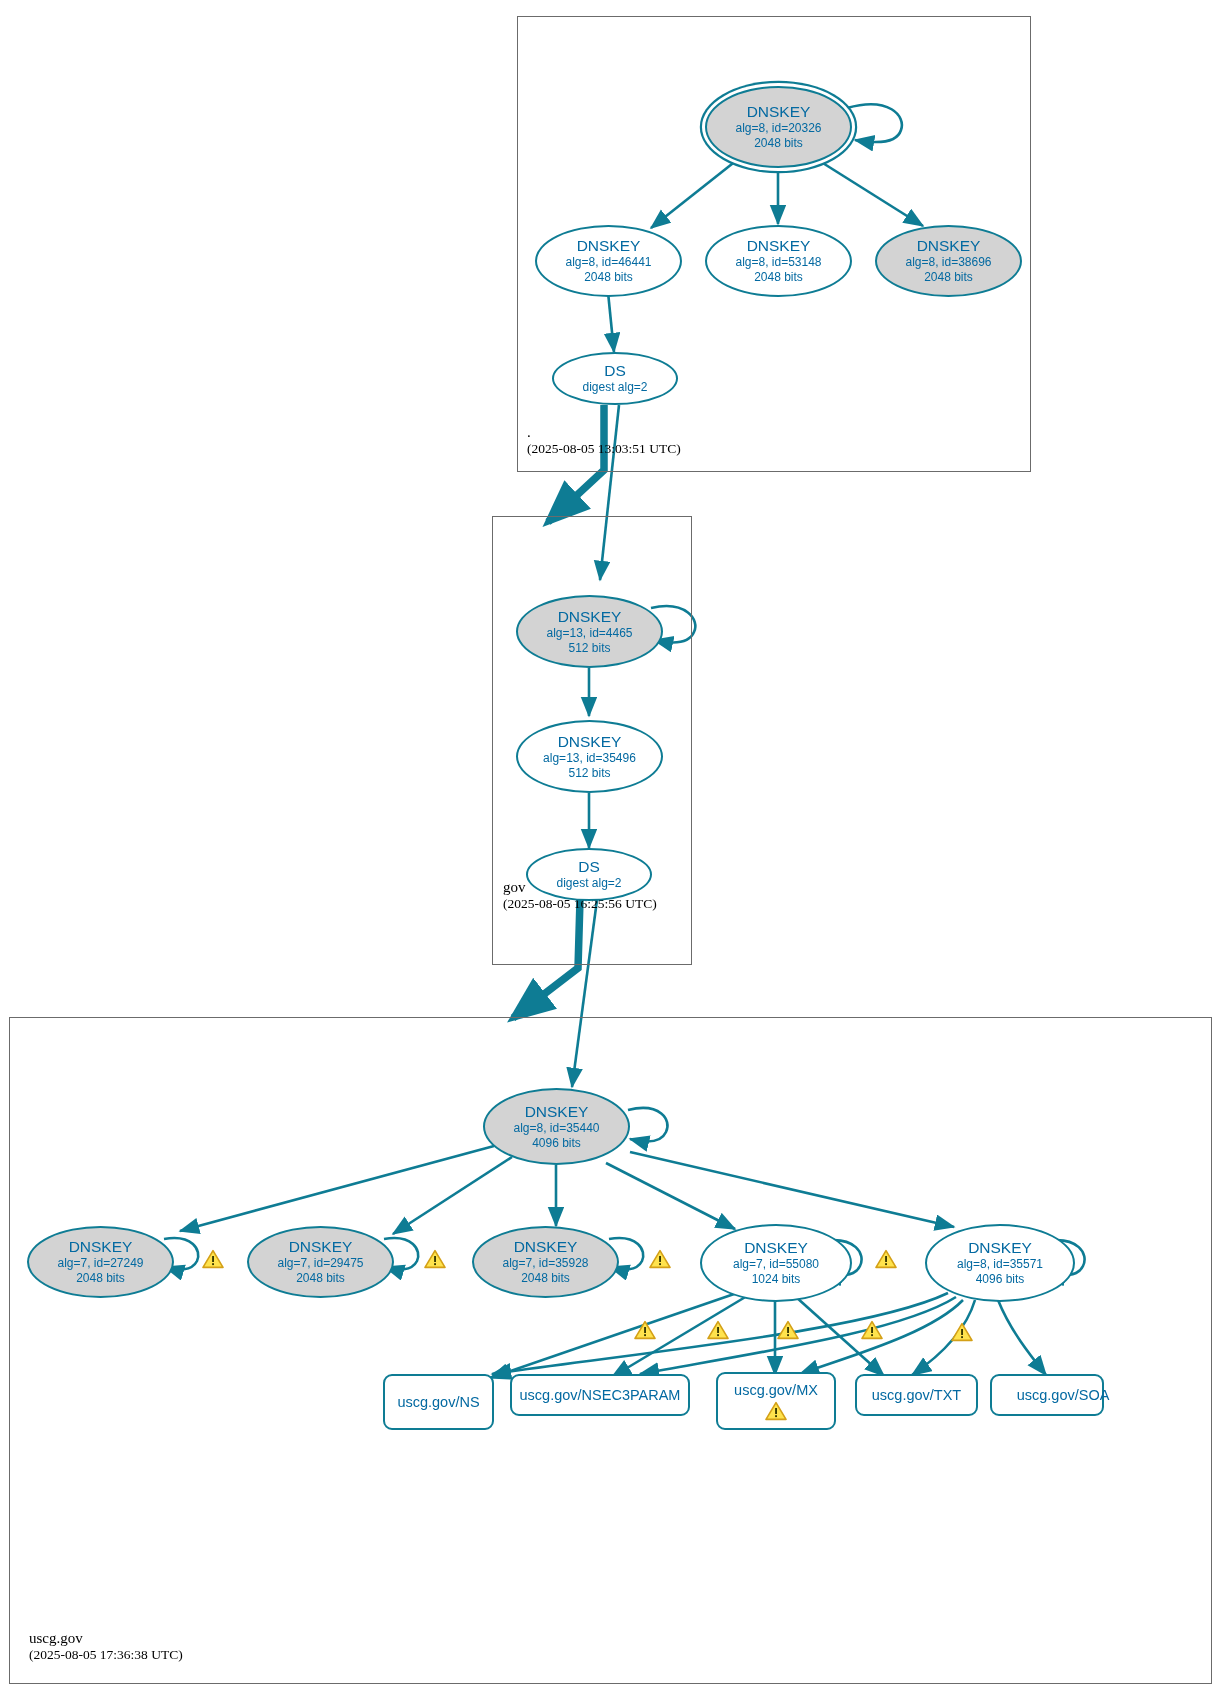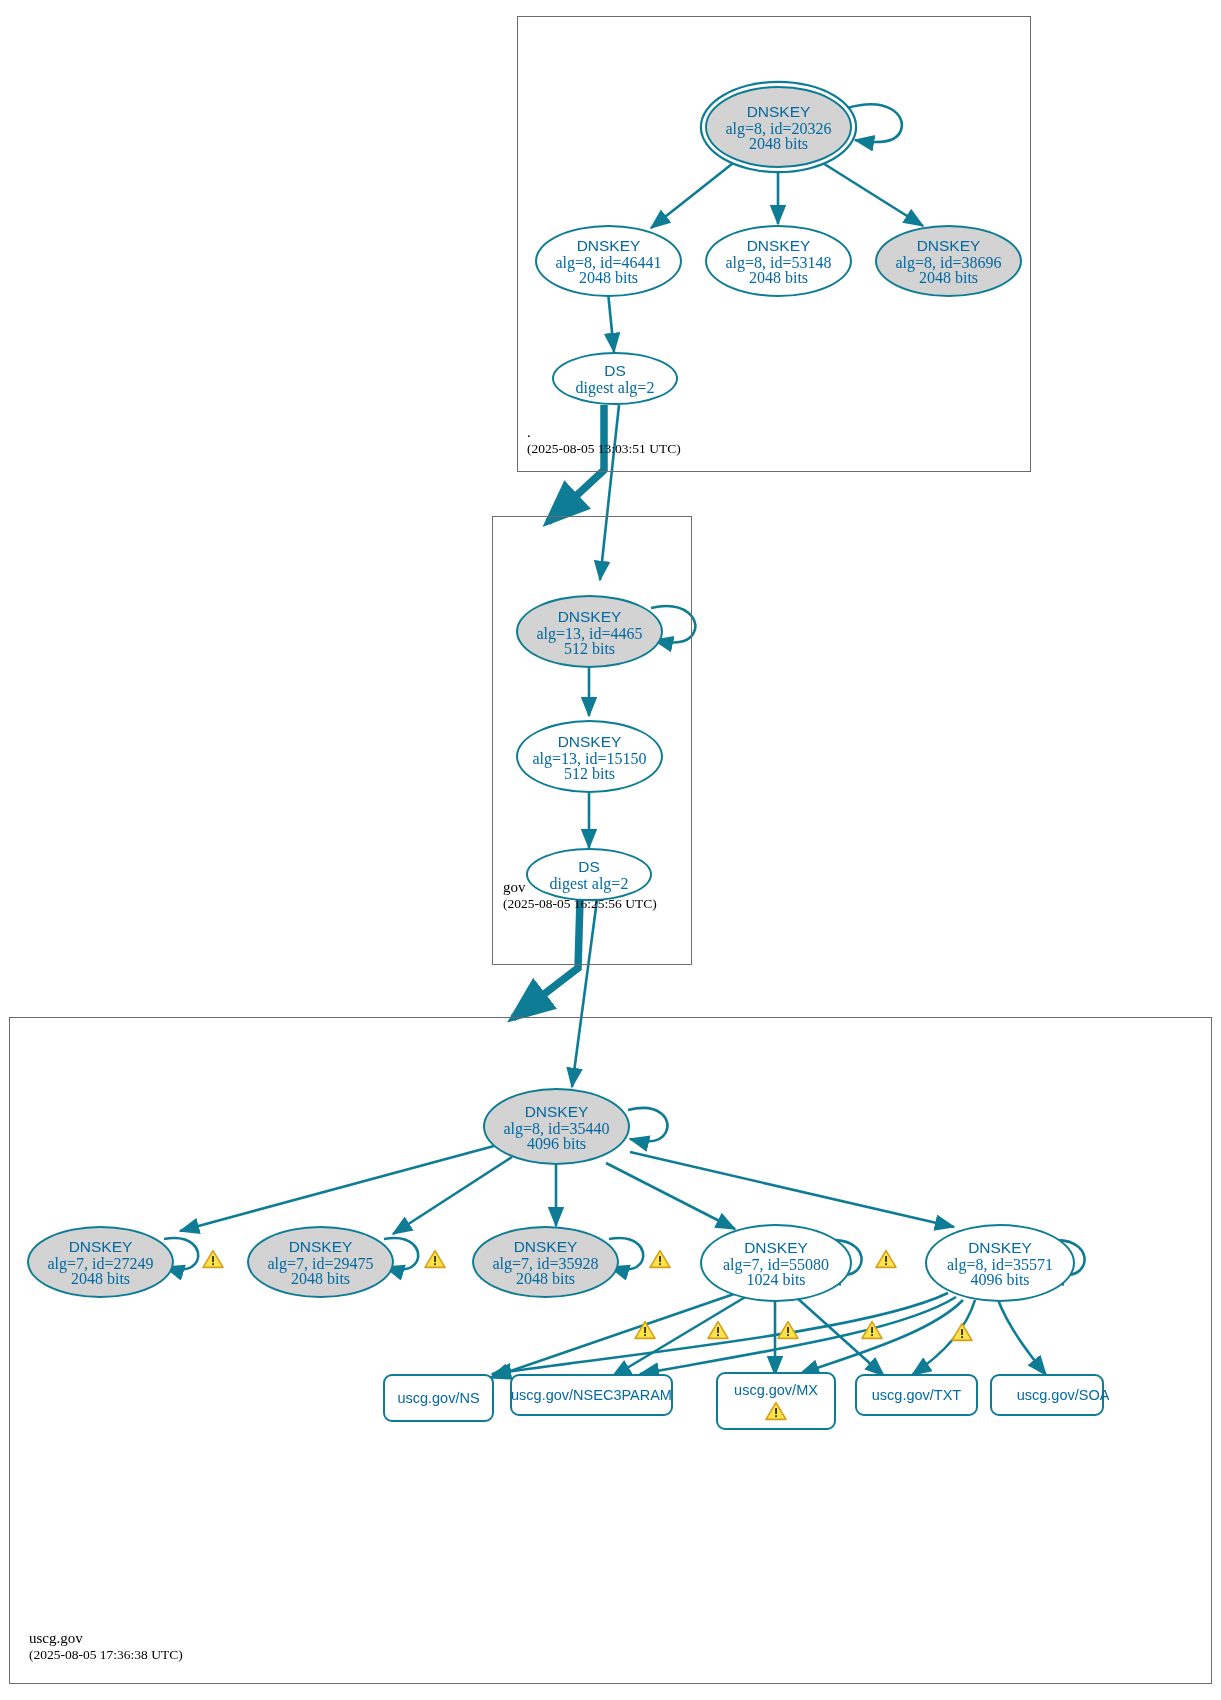--- a/index.html
+++ b/index.html
@@ -16,21 +16,21 @@
   .node{position:absolute;display:flex;flex-direction:column;align-items:center;justify-content:center;
         box-sizing:border-box;text-align:center;color:#0369a1;}
 
   .ellipse{border:2.2px solid #0e7c94;border-radius:50%;background:#ffffff;}
   .ellipse.grey{background:#d3d3d3;}
   .ellipse.dbl{box-shadow:0 0 0 3px #ffffff, 0 0 0 5.2px #0e7c94;}
 
   .rrbox{border:2.2px solid #0e7c94;border-radius:9px;background:#ffffff;}
 
   .t1{font-family:"Liberation Sans",sans-serif;font-size:15.5px;line-height:18px;}
-  .t2{font-family:Liberation Serif, serif;font-size:16px;line-height:15px;white-space:nowrap;}
+  .t2{font-family:Liberation Sans, sans-serif;font-size:12px;line-height:15px;white-space:nowrap;}
   .rrlabel{font-family:"Liberation Sans",sans-serif;font-size:14.5px;line-height:17px;}
 
   .warn{position:absolute;width:22px;height:20px;}
   .warn svg{display:block;width:22px;height:20px;}
 </style>
 </head>
 <body>
 
 <div id="canvas">
 
@@ -140,21 +140,21 @@
   </div>
 
   <div class="node ellipse grey" style="left:516px;top:595px;width:147px;height:73px;">
     <div class="t1">DNSKEY</div>
     <div class="t2">alg=13, id=4465</div>
     <div class="t2">512 bits</div>
   </div>
 
   <div class="node ellipse" style="left:516px;top:720px;width:147px;height:73px;">
     <div class="t1">DNSKEY</div>
-    <div class="t2">alg=13, id=15150</div>
+    <div class="t2">alg=13, id=35496</div>
     <div class="t2">512 bits</div>
   </div>
 
   <div class="node ellipse" style="left:526px;top:848px;width:126px;height:53px;">
     <div class="t1">DS</div>
     <div class="t2">digest alg=2</div>
   </div>
 
   <div class="node ellipse grey" style="left:483px;top:1088px;width:147px;height:77px;">
     <div class="t1">DNSKEY</div>
@@ -185,25 +185,25 @@
     <div class="t2">alg=7, id=55080</div>
     <div class="t2">1024 bits</div>
   </div>
 
   <div class="node ellipse" style="left:925px;top:1224px;width:150px;height:78px;">
     <div class="t1">DNSKEY</div>
     <div class="t2">alg=8, id=35571</div>
     <div class="t2">4096 bits</div>
   </div>
 
-  <div class="node rrbox" style="left:383px;top:1374px;width:111px;height:48px;">
+  <div class="node rrbox" style="left:383px;top:1374px;width:111px;height:56px;">
     <div class="rrlabel">uscg.gov/NS</div>
   </div>
 
-  <div class="node rrbox" style="left:510px;top:1374px;width:163px;height:42px;">
+  <div class="node rrbox" style="left:510px;top:1374px;width:180px;height:42px;">
     <div class="rrlabel">uscg.gov/NSEC3PARAM</div>
   </div>
 
   <div class="node rrbox" style="left:716px;top:1372px;width:120px;height:58px;">
     <div class="rrlabel">uscg.gov/MX</div>
     <div class="warn" style="position:relative;margin-top:2px;">
       <svg viewBox="0 0 22 20">
           <path d="M11 1.6 L21 18.4 L1 18.4 Z" fill="#ffe34d" stroke="#d4a017" stroke-width="1.6" stroke-linejoin="round"></path>
           <rect x="10.1" y="7" width="1.9" height="6" fill="#3a3a00"></rect>
           <rect x="10.1" y="14.2" width="1.9" height="1.9" fill="#3a3a00"></rect>

